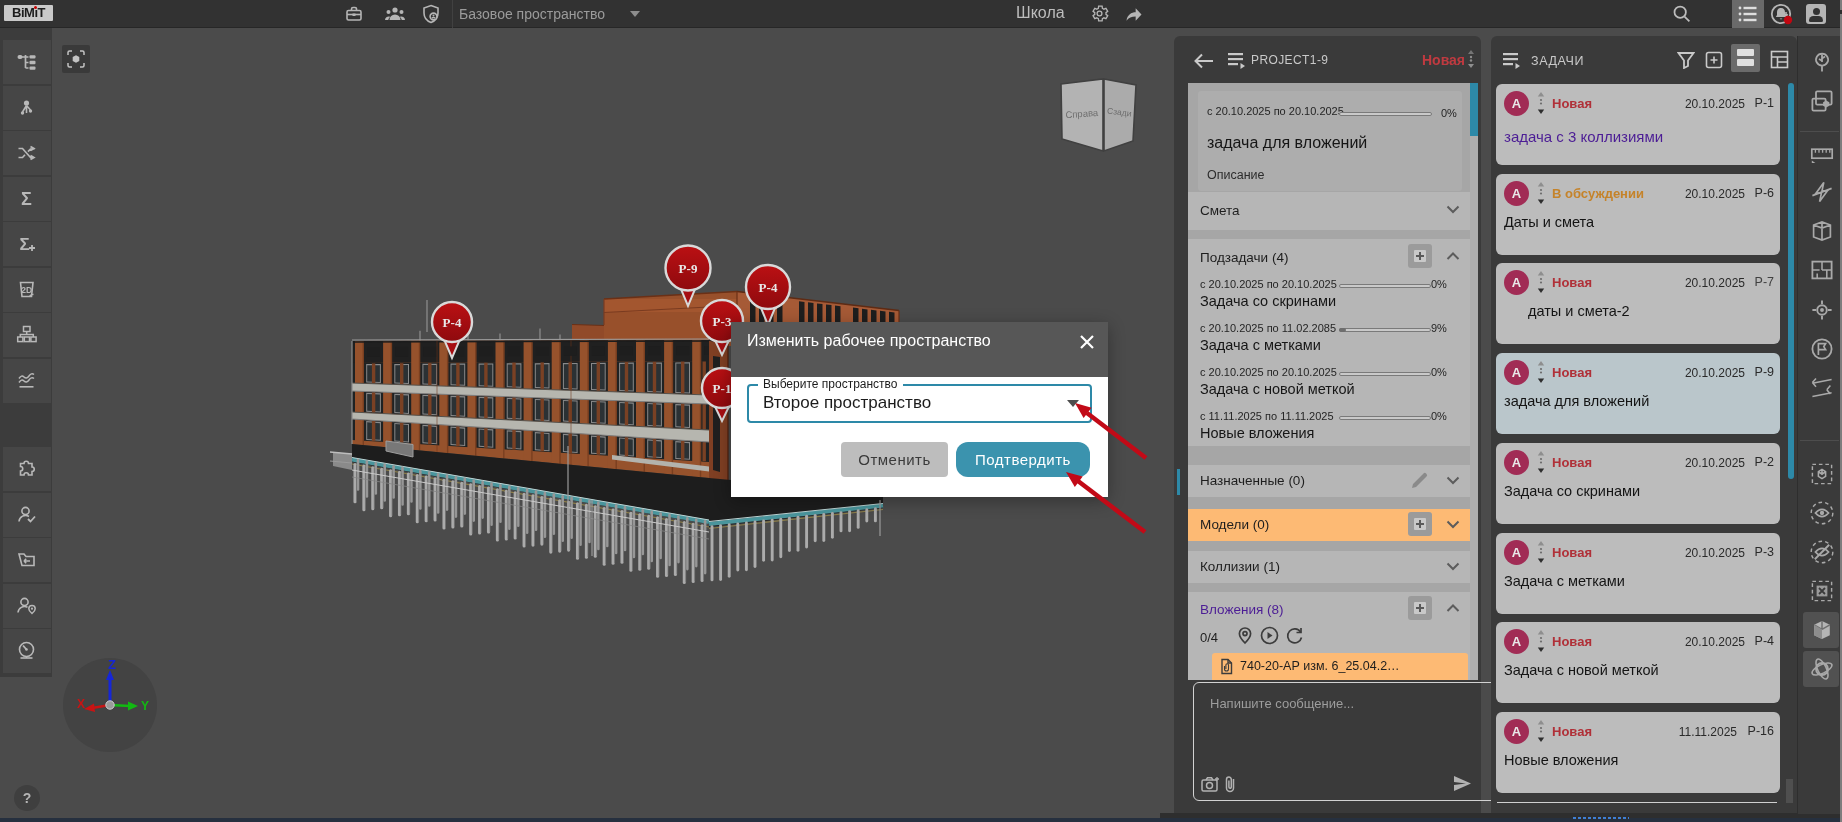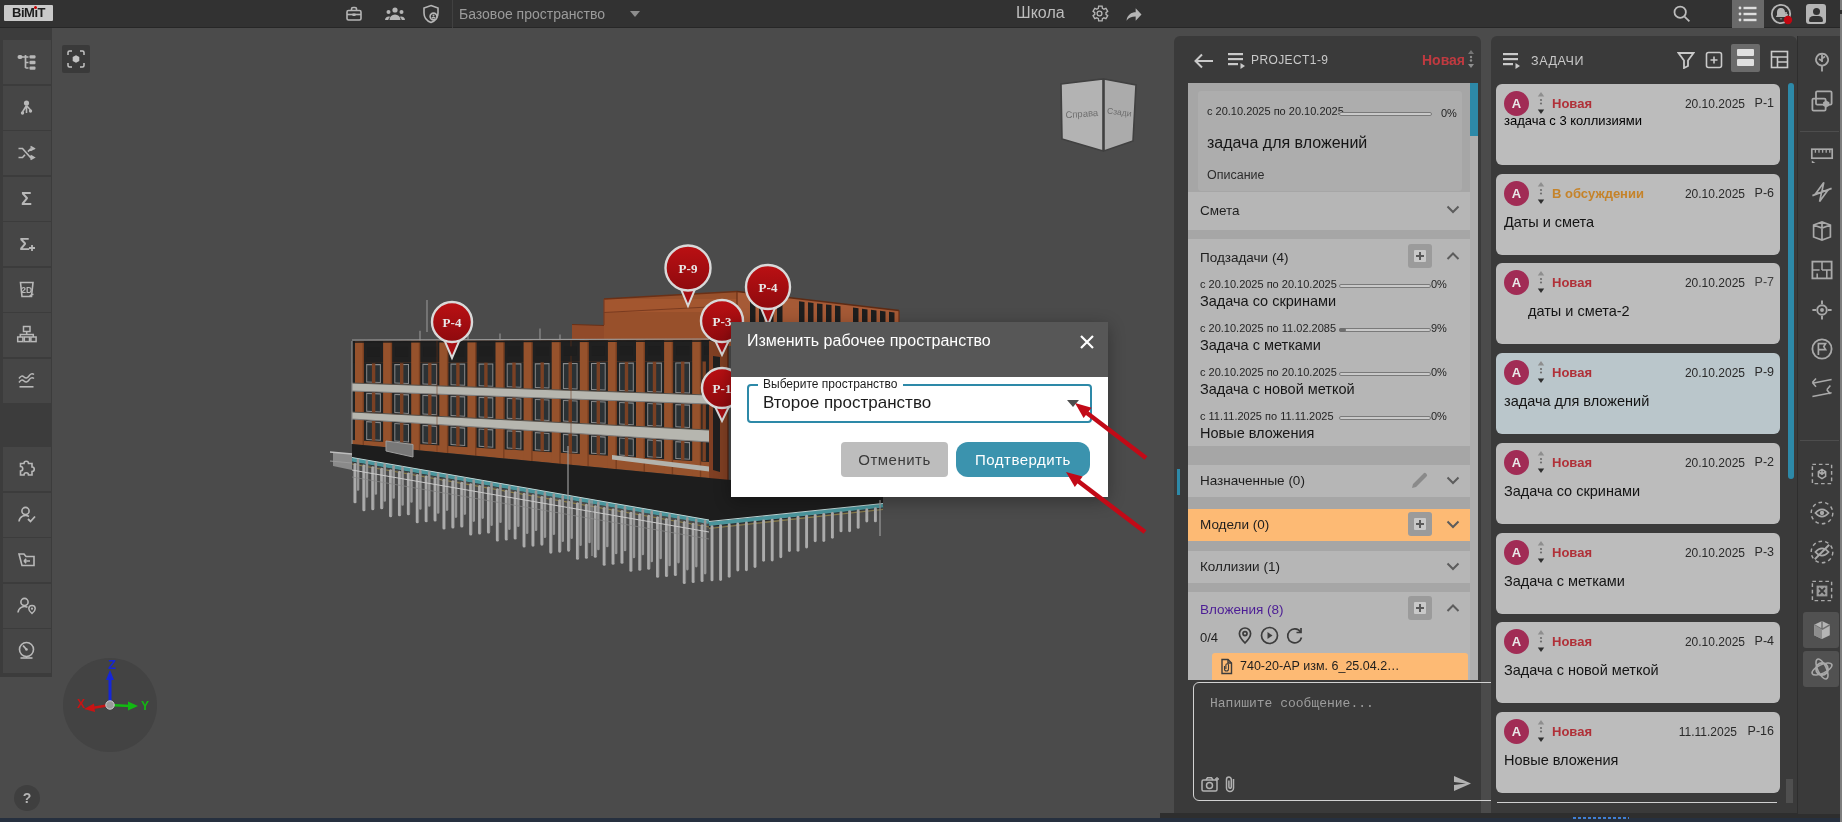--- a/index.html
+++ b/index.html
@@ -728,21 +728,21 @@
         <svg class="abs" style="left:8px;top:5px" width="13" height="17" viewBox="0 0 13 17" fill="none" stroke="#3c3c3c" stroke-width="1.4">
               <path d="M2 1.5 h6 l3.5 3.5 v10.5 h-9.5 Z"></path>
               <path d="M8 1.5 v3.5 h3.5"></path>
               <path d="M4.5 8 v3 a2 2 0 0 0 4 0 V7 a1.3 1.3 0 0 0 -2.6 0 v4" stroke-width="1.1"></path>
             </svg>
         <div class="abs" style="left:28px;top:6px;font-size:12.5px;color:#1e1e1e;">740-20-АР изм. 6_25.04.2…</div>
       </div>
     </div>
   </div>
 
-  <div class="abs" style="left:19px;top:646px;width:320px;height:119px;border:1.5px solid #d2d2d2;border-radius:6px;font-family:Liberation Mono, monospace;">
+  <div class="abs" style="left:19px;top:646px;width:320px;height:119px;border:1.5px solid #d2d2d2;border-radius:6px;">
     <div class="abs" style="left:16px;top:13px;font-size:13px;color:#9d9d9d;">Напишите сообщение...</div>
     <svg class="abs" style="left:7px;top:93px" width="19" height="17" viewBox="0 0 19 17" fill="none" stroke="#b2b2b2" stroke-width="1.5">
           <rect x="1" y="4" width="15" height="11" rx="1.5"></rect>
           <path d="M5 4 l1.5-2.2 h4 L12 4"></path>
           <circle cx="8.5" cy="9.5" r="3"></circle>
           <path d="M16 1 v4 M14 3 h4" stroke-width="1.3"></path>
         </svg>
     <svg class="abs" style="left:30px;top:92px" width="12" height="18" viewBox="0 0 12 18" fill="none" stroke="#b2b2b2" stroke-width="1.5">
           <path d="M9.5 4 v9 a3.5 3.5 0 0 1 -7 0 V4.5 a2.4 2.4 0 0 1 4.8 0 V12 a1.2 1.2 0 0 1 -2.4 0 V5.5"></path>
         </svg>
@@ -779,21 +779,21 @@
 <div class="abs" style="left:8px;top:7px;width:25px;height:25px;background:#a12c55;border-radius:50%;text-align:center;line-height:25px;font-size:13px;font-weight:bold;color:#e9e9e9;">А</div>
 <svg class="abs" style="left:40px;top:8px" width="10" height="23" viewBox="0 0 10 23">
           <path d="M5 0 l3.2 4.5 h-6.4 Z" fill="#8e8e8e"></path>
           <circle cx="5" cy="8" r="1.1" fill="#6e6e6e"></circle>
           <circle cx="5" cy="11.5" r="1.1" fill="#6e6e6e"></circle>
           <path d="M5 22 l-3.2-4.5 h6.4 Z" fill="#2e2e2e"></path>
         </svg>
 <div class="abs" style="left:56px;top:12px;font-size:13px;font-weight:bold;color:#b03038;">Новая</div>
 <div class="abs" style="left:0;top:13px;width:249px;text-align:right;font-size:12px;color:#2a2a2a;">20.10.2025</div>
 <div class="abs" style="left:0;top:12px;width:278px;text-align:right;font-size:12.5px;color:#2a2a2a;">P-1</div>
-<div class="abs" style="left:8px;top:29px;font-size:13px;color:#000000;">задача с 3 коллизиями</div>
+<div class="abs" style="left:8px;top:44px;font-size:15px;color:#4c1d95;">задача с 3 коллизиями</div>
 </div>
 <div class="abs" style="left:5px;top:137.7px;width:284px;height:81px;background:#bcbcbc;border-radius:6px;">
 <div class="abs" style="left:8px;top:7px;width:25px;height:25px;background:#a12c55;border-radius:50%;text-align:center;line-height:25px;font-size:13px;font-weight:bold;color:#e9e9e9;">А</div>
 <svg class="abs" style="left:40px;top:8px" width="10" height="23" viewBox="0 0 10 23">
           <path d="M5 0 l3.2 4.5 h-6.4 Z" fill="#8e8e8e"></path>
           <circle cx="5" cy="8" r="1.1" fill="#6e6e6e"></circle>
           <circle cx="5" cy="11.5" r="1.1" fill="#6e6e6e"></circle>
           <path d="M5 22 l-3.2-4.5 h6.4 Z" fill="#2e2e2e"></path>
         </svg>
 <div class="abs" style="left:56px;top:12px;font-size:13px;font-weight:bold;color:#c5832a;">В обсуждении</div>

